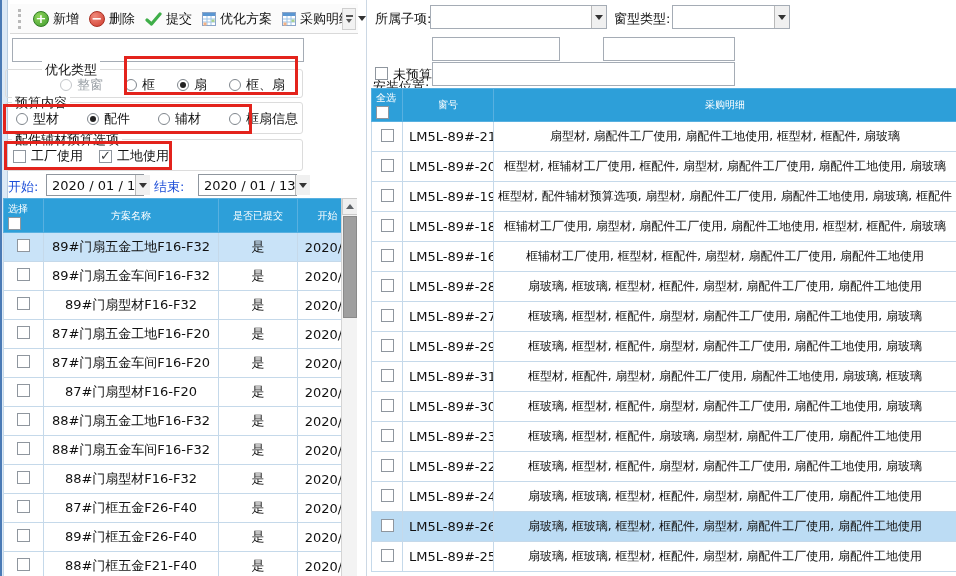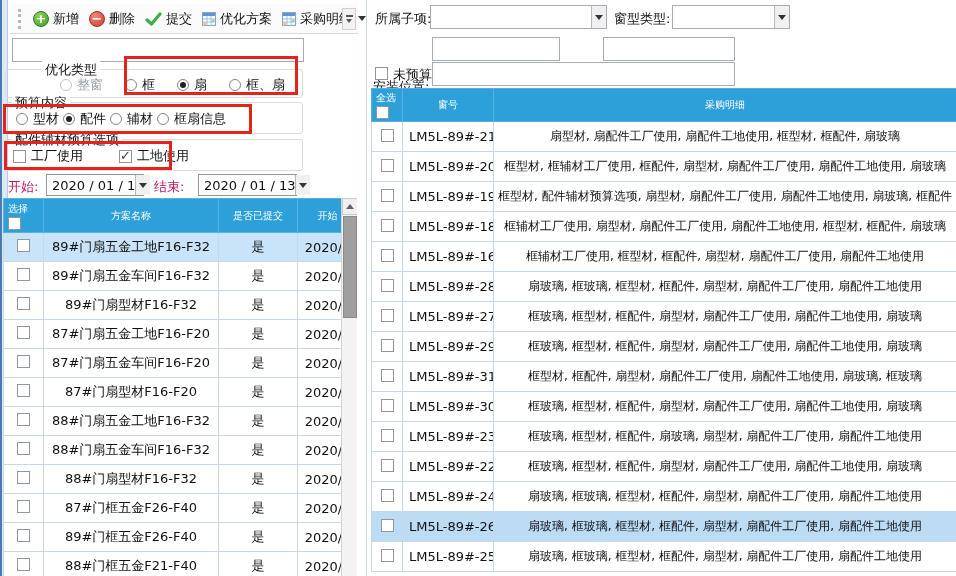--- a/index.html
+++ b/index.html
@@ -41,21 +41,21 @@
   .cb{width:13px;height:13px;border:1px solid #8f969e;background:#fff;position:relative;display:inline-block;flex:0 0 auto;}
   .cb.checked::after{content:"✓";position:absolute;left:0;top:-2px;font-size:13px;font-weight:bold;color:#3c4043;line-height:13px;}
 
   
   .redbox{position:absolute;border:3px solid var(--red);z-index:60;pointer-events:none;}
 
   .match-btn,.query-btn{display:inline-flex;align-items:center;justify-content:center;gap:6px;background:linear-gradient(#fefefe,#e9e9e9);border:1px solid #8e8e8e;border-radius:2px;font:inherit;font-size:13px;}
   .match-btn{position:absolute;left:215px;top:141px;width:82px;height:27px;}
   .query-btn{position:absolute;left:750px;top:37px;width:57px;height:43px;}
 
-  .date-label{position:absolute;font-size:13px;color:#be185d;}
+  .date-label{position:absolute;font-size:13px;color:#1d4ed8;}
   .datebox{position:absolute;height:22px;border:1px solid #8f969e;background:#fff;display:flex;align-items:center;}
   .datebox .dval{flex:1;padding-left:5px;font-size:13px;white-space:nowrap;}
   .drop-btn{width:15px;height:100%;border-left:1px solid #b9b9b9;background:#f0f0f0;display:flex;align-items:center;justify-content:center;flex:0 0 auto;}
   .drop-btn .tri{width:0;height:0;border-left:4px solid transparent;border-right:4px solid transparent;border-top:5px solid #333;}
 
   
   table.grid{border-collapse:collapse;table-layout:fixed;background:#fff;}
   table.grid th{background:var(--hdr);color:#fff;font-weight:normal;font-size:10px;border:1px solid #58b0e0;padding:0;vertical-align:middle;overflow:hidden;white-space:nowrap;}
   table.grid td{border:1px solid var(--grid);font-size:13px;text-align:center;white-space:nowrap;overflow:hidden;padding:0 2px;background:#fff;}
   .hdr-stack{display:flex;flex-direction:column;align-items:flex-start;padding:2px 0 2px 4px;gap:1px;}
@@ -171,42 +171,42 @@
         <span>扇</span>
       </span>
       <span class="radio-item">
         <span class="radio"></span>
         <span>框、扇</span>
       </span>
     </div>
 
   <div class="groupbox" style="left:5px;top:102px;width:298px;height:32px;"></div>
   <span class="grouplabel" style="left:12px;top:94px;">预算内容</span>
-  <div class="opt-row" style="left:16px;top:110px;gap:4px;" id="budget-radios">
+  <div class="opt-row" style="left:16px;top:110px;gap:28px;" id="budget-radios">
       <span class="radio-item">
         <span class="radio"></span>
         <span>型材</span>
       </span>
       <span class="radio-item">
         <span class="radio on"></span>
         <span>配件</span>
       </span>
       <span class="radio-item">
         <span class="radio"></span>
         <span>辅材</span>
       </span>
       <span class="radio-item">
         <span class="radio"></span>
         <span>框扇信息</span>
       </span>
     </div>
 
   <div class="groupbox" style="left:5px;top:139px;width:298px;height:32px;"></div>
   <span class="grouplabel" style="left:12px;top:131px;">配件辅材预算选项</span>
-  <div class="opt-row" style="left:13px;top:147px;gap:36px;" id="usage-checks">
+  <div class="opt-row" style="left:13px;top:147px;gap:16px;" id="usage-checks">
       <span class="check-item">
         <span class="cb"></span>
         <span>工厂使用</span>
       </span>
       <span class="check-item">
         <span class="cb checked"></span>
         <span>工地使用</span>
       </span>
     </div>
 

